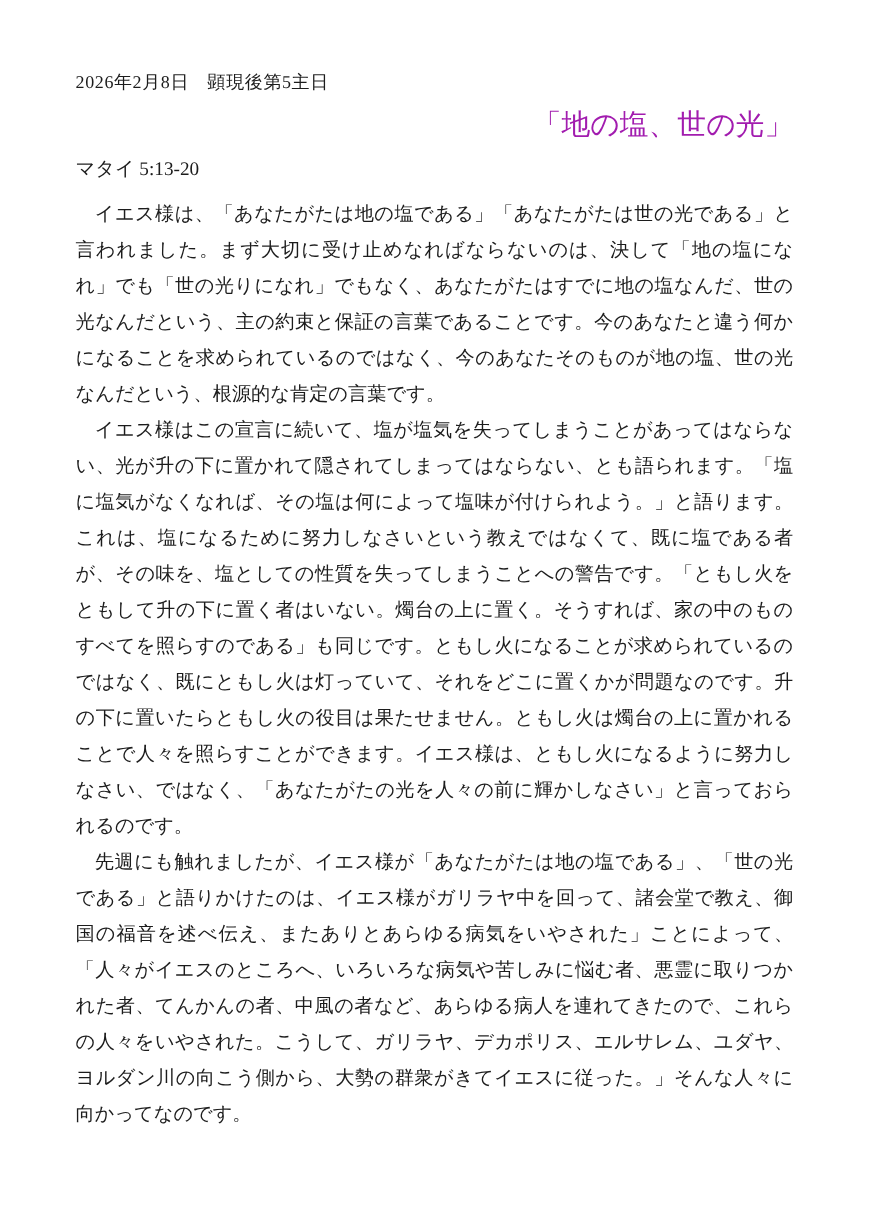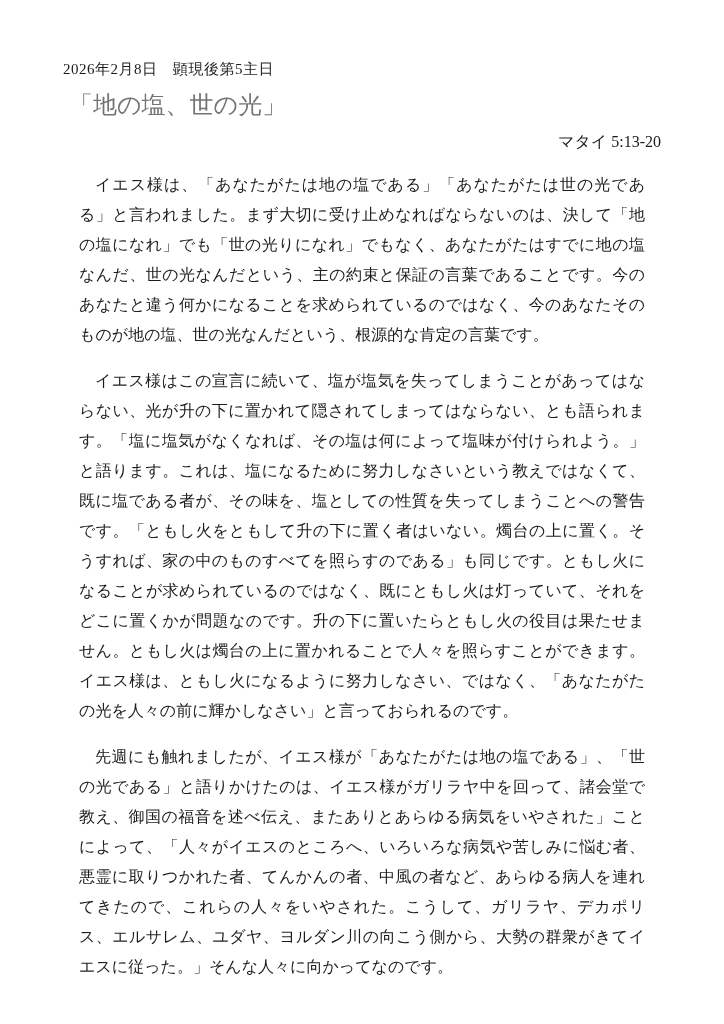--- a/index.html
+++ b/index.html
@@ -25,34 +25,35 @@
     font-size: 15px;
     line-height: 22px;
     letter-spacing: 0.5px;
     color: #1c1c1c;
   }
   .sermon-title {
     font-size: 24px;
     font-weight: normal;
     margin: 8px 0 0 6px;
     line-height: 34px;
-    color: #737373;
+    color: #a21caf;
+    text-align: right;
   }
   .scripture-ref {
-    text-align: right;
+    text-align: left;
     font-size: 16px;
     line-height: 24px;
     margin-top: 8px;
     color: #1c1c1c;
   }
   .sermon-body {
     margin-top: 10px;
   }
   .sermon-body p {
-    margin: 16px;
+    margin: 0;
     font-size: 16px;
     line-height: 30px;
     text-indent: 1em;
     text-align: justify;
     word-break: break-all;
     overflow-wrap: anywhere;
     color: #1c1c1c;
   }
 </style>
 </head>

